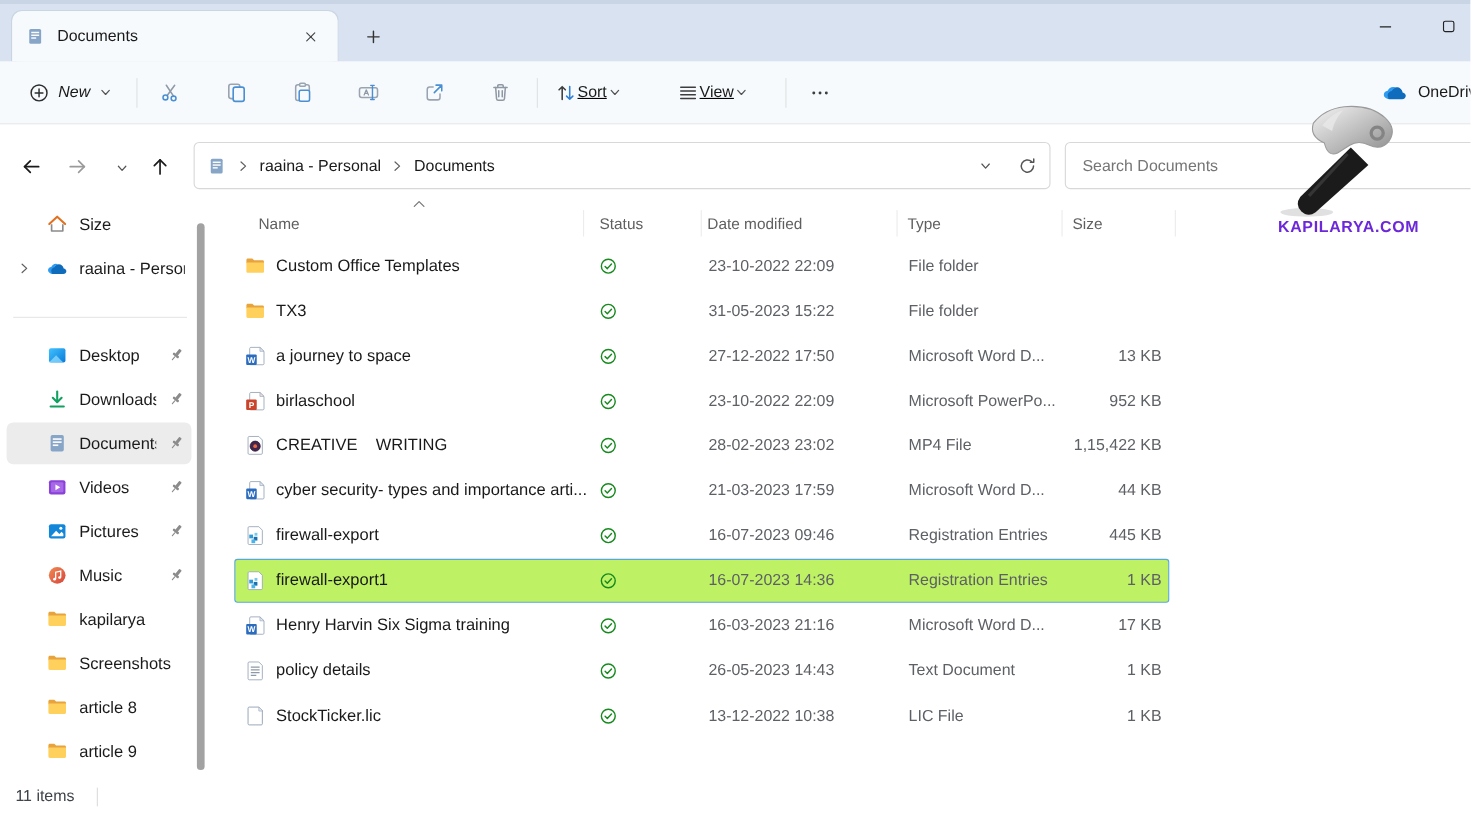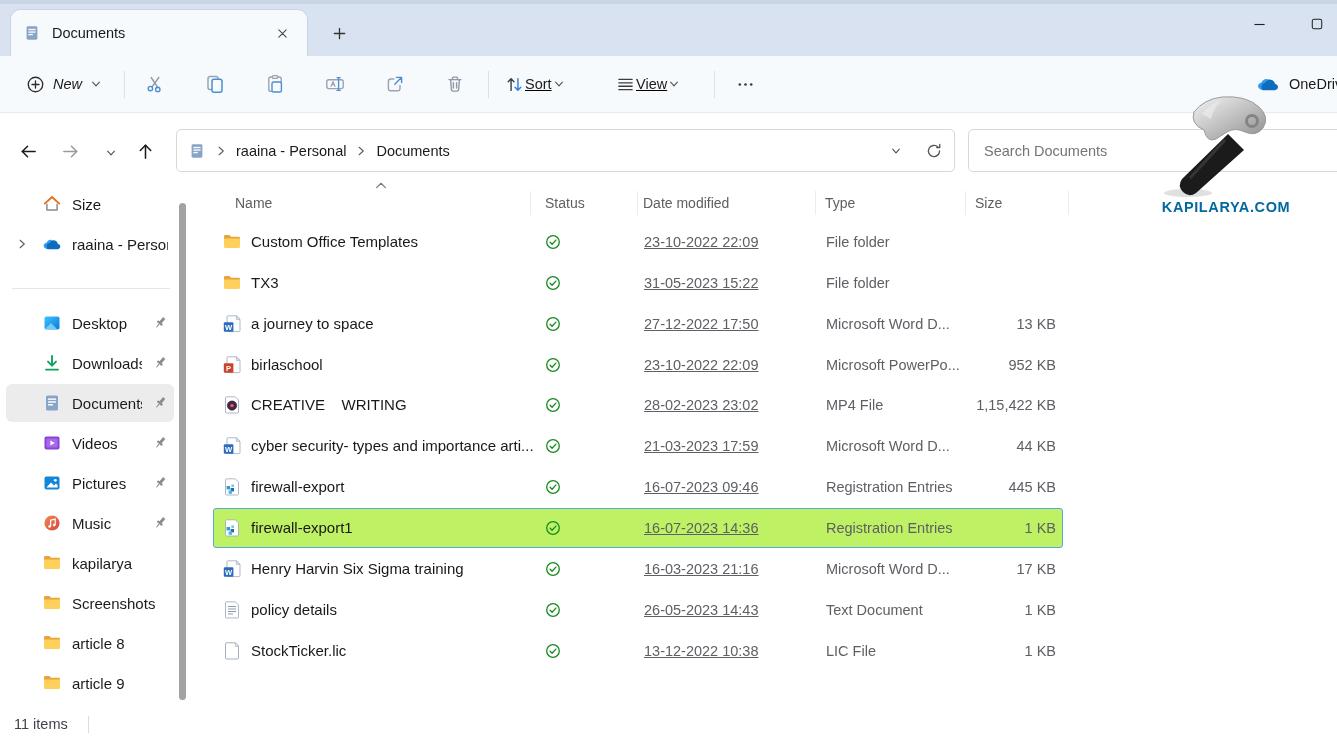--- a/index.html
+++ b/index.html
@@ -51,29 +51,29 @@
   
   .col-h{position:absolute;top:190px;height:26px;line-height:26px;font-size:14px;color:#5f5f5f;white-space:nowrap;}
   .col-div{position:absolute;top:191px;width:1px;height:24px;background:#ececec;}
   .sort-caret{position:absolute;left:374px;top:179px;width:14px;height:12px;}
   .file-row{position:absolute;left:213px;width:850px;height:40px;box-sizing:border-box;border:1px solid transparent;border-radius:3px;}
   .file-row.selected{border-color:#58a7e1;background:#bef264;}
   .f-icon{position:absolute;left:8px;top:9px;width:20px;height:20px;}
   .f-name{position:absolute;left:37px;top:0;height:38px;line-height:38px;font-size:15px;color:#191919;white-space:pre;}
   .f-status{position:absolute;left:331px;top:11px;width:16px;height:16px;}
   .f-date,.f-type{position:absolute;top:0;height:38px;line-height:38px;font-size:14.5px;color:#5d6065;white-space:nowrap;}
-  .f-date{left:430px;text-decoration:underline;} .f-type{left:612px;}
+  .f-date{left:430px;} .f-type{left:612px;}
   .f-size{position:absolute;left:680px;width:162px;top:0;height:38px;line-height:38px;font-size:14.5px;color:#5d6065;text-align:right;}
   
   .statusbar-text{position:absolute;left:14px;top:712px;height:27px;line-height:24px;font-size:14.5px;color:#3f434a;}
   .statusbar-div{position:absolute;left:88px;top:716px;width:1px;height:17px;background:#dcdcdc;}
   
   .wm-hammer{position:absolute;left:1158px;top:94px;width:134px;height:104px;}
   .wm-text{position:absolute;left:1146px;top:199px;width:160px;text-align:center;font-size:14.5px;font-weight:600;
-           letter-spacing:.6px;color:#0369a1;}
+           letter-spacing:.6px;color:#6d28d9;}
   svg{display:block;}
 </style>
 </head>
 <body>
 
 <div class="stage">
 
   <div class="titlebar">
     <div class="tab">
       <span class="side-ic" style="width:18px;height:18px;flex:0 0 18px;">

